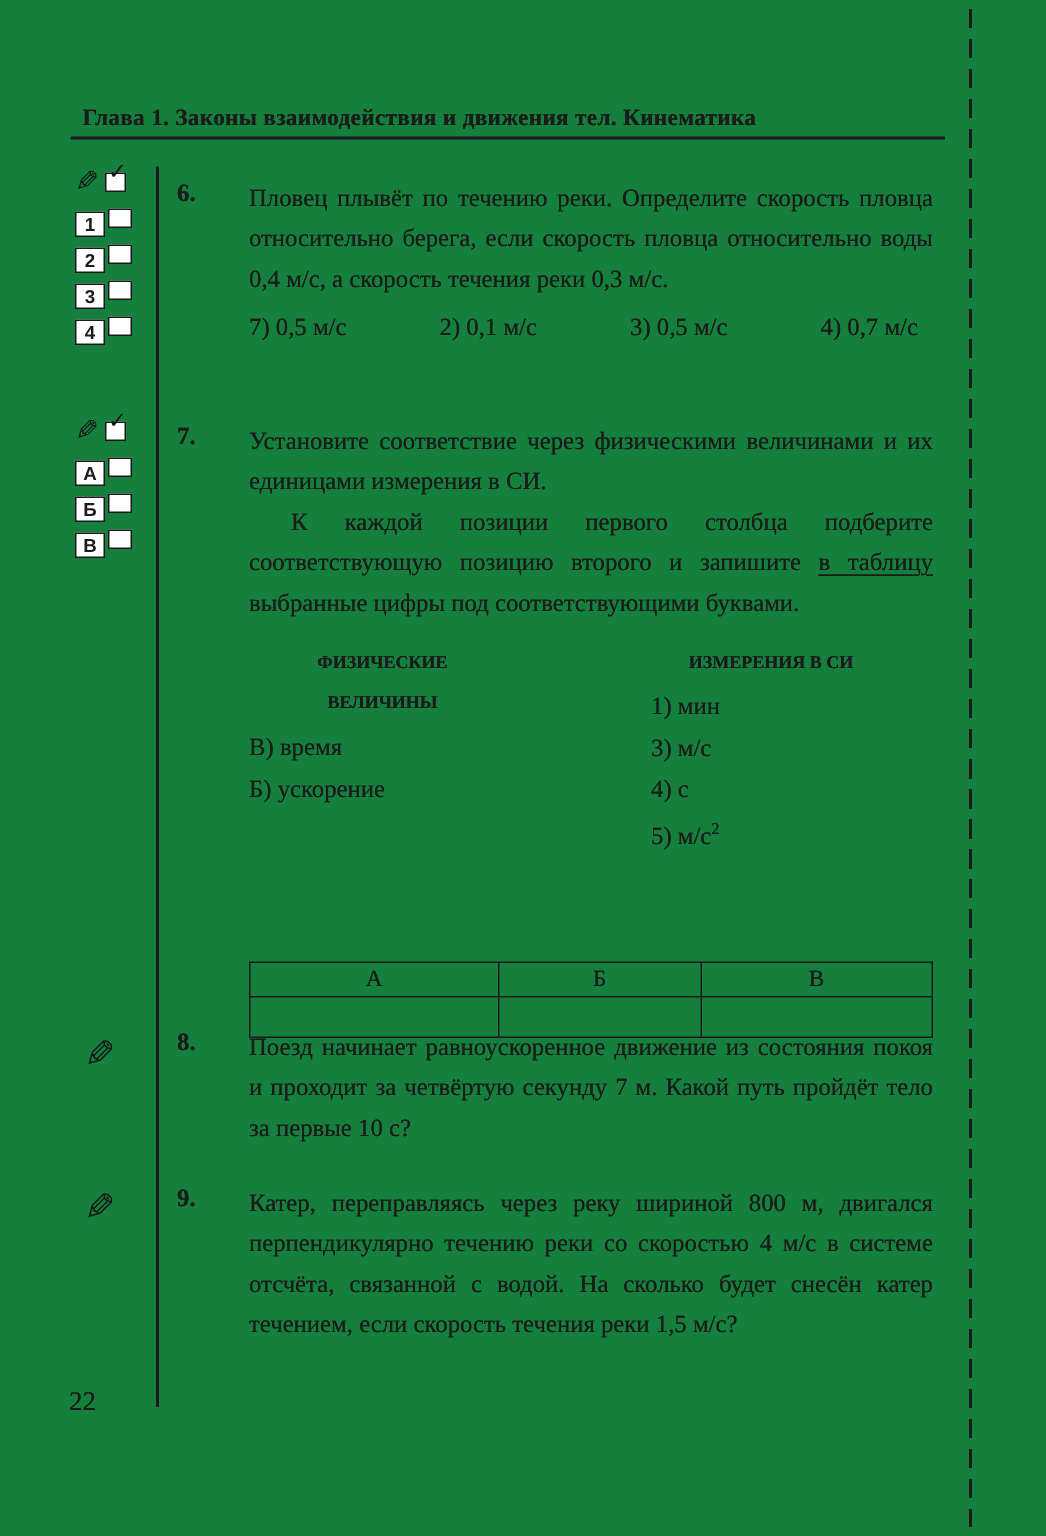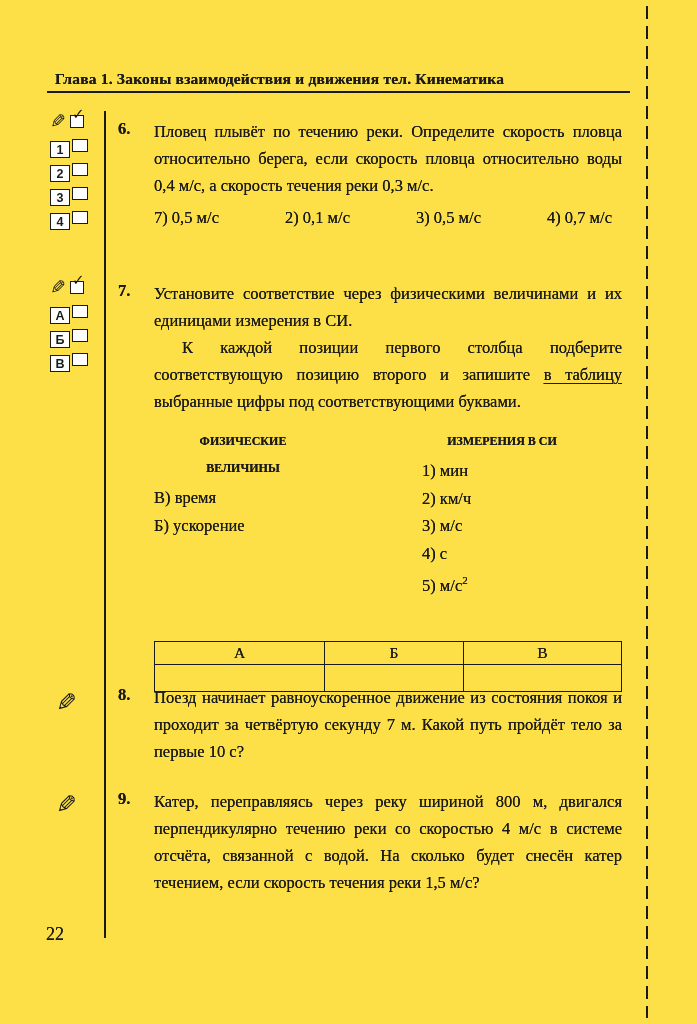--- a/index.html
+++ b/index.html
@@ -1,21 +1,21 @@
 <!DOCTYPE html>
 <html lang="ru"><head>
 <meta charset="utf-8">
 <style>
   * { box-sizing: border-box; margin: 0; padding: 0; }
   html,body { background:#e8e8e8; }
   .page {
     position: relative;
     width: 697px; height: 1024px;
     margin: 0 auto;
-    background: #fde047;
+    background: #15803d;
     font-family: "Liberation Serif", serif;
     color: #1b1b1b;
     overflow: hidden;
   }
   .txt { text-shadow: 0 0 0.35px currentColor; }
 
   
   .header-title {
     position: absolute; left: 55px; top: 70px;
     font-size: 15.5px; font-weight: bold; letter-spacing: .2px;
@@ -67,21 +67,21 @@
   }
   .pencil-solo {
     position: absolute; font-size: 25px; line-height: 25px;
     transform: scaleX(-1); font-family: "DejaVu Sans", sans-serif; color:#161616;
   }
 
   
   .content { position: absolute; left: 118px; top: 0; width: 504px; }
   .question { position: absolute; left: 0; width: 504px; }
   .q-num { position: absolute; left: 0; top: 1px; font-size: 16.5px; font-weight: bold; }
-  .q-body { margin-left: 36px; }
+  .q-body { margin-left: 48px; }
   .q-text {
     font-size: 16.5px; line-height: 27px; text-align: justify;
   }
   .indent { text-indent: 28px; }
   .uline { text-decoration: underline; text-underline-offset: 3px; }
 
   .options {
     display: flex; justify-content: space-between;
     margin-top: 9px; padding-right: 10px;
     font-size: 16.5px;
@@ -199,21 +199,20 @@
               <div>В) время</div>
               <div>Б) ускорение</div>
             </div>
           </div>
           <div class="match-col right">
             <div class="match-header txt">
               <div>ИЗМЕРЕНИЯ В СИ</div>
             </div>
             <div class="match-items txt">
               <div>1) мин</div>
-              <div>2) км/ч</div>
               <div>3) м/с</div>
               <div>4) с</div>
               <div><span>5) м/с</span><sup>2</sup></div>
             </div>
           </div>
         </div>
 
         <table class="answer-table">
           <tbody>
               <tr>

